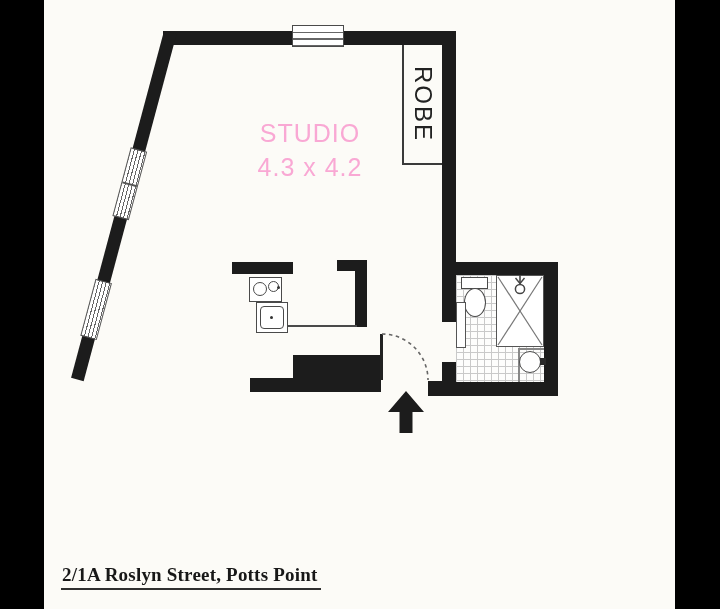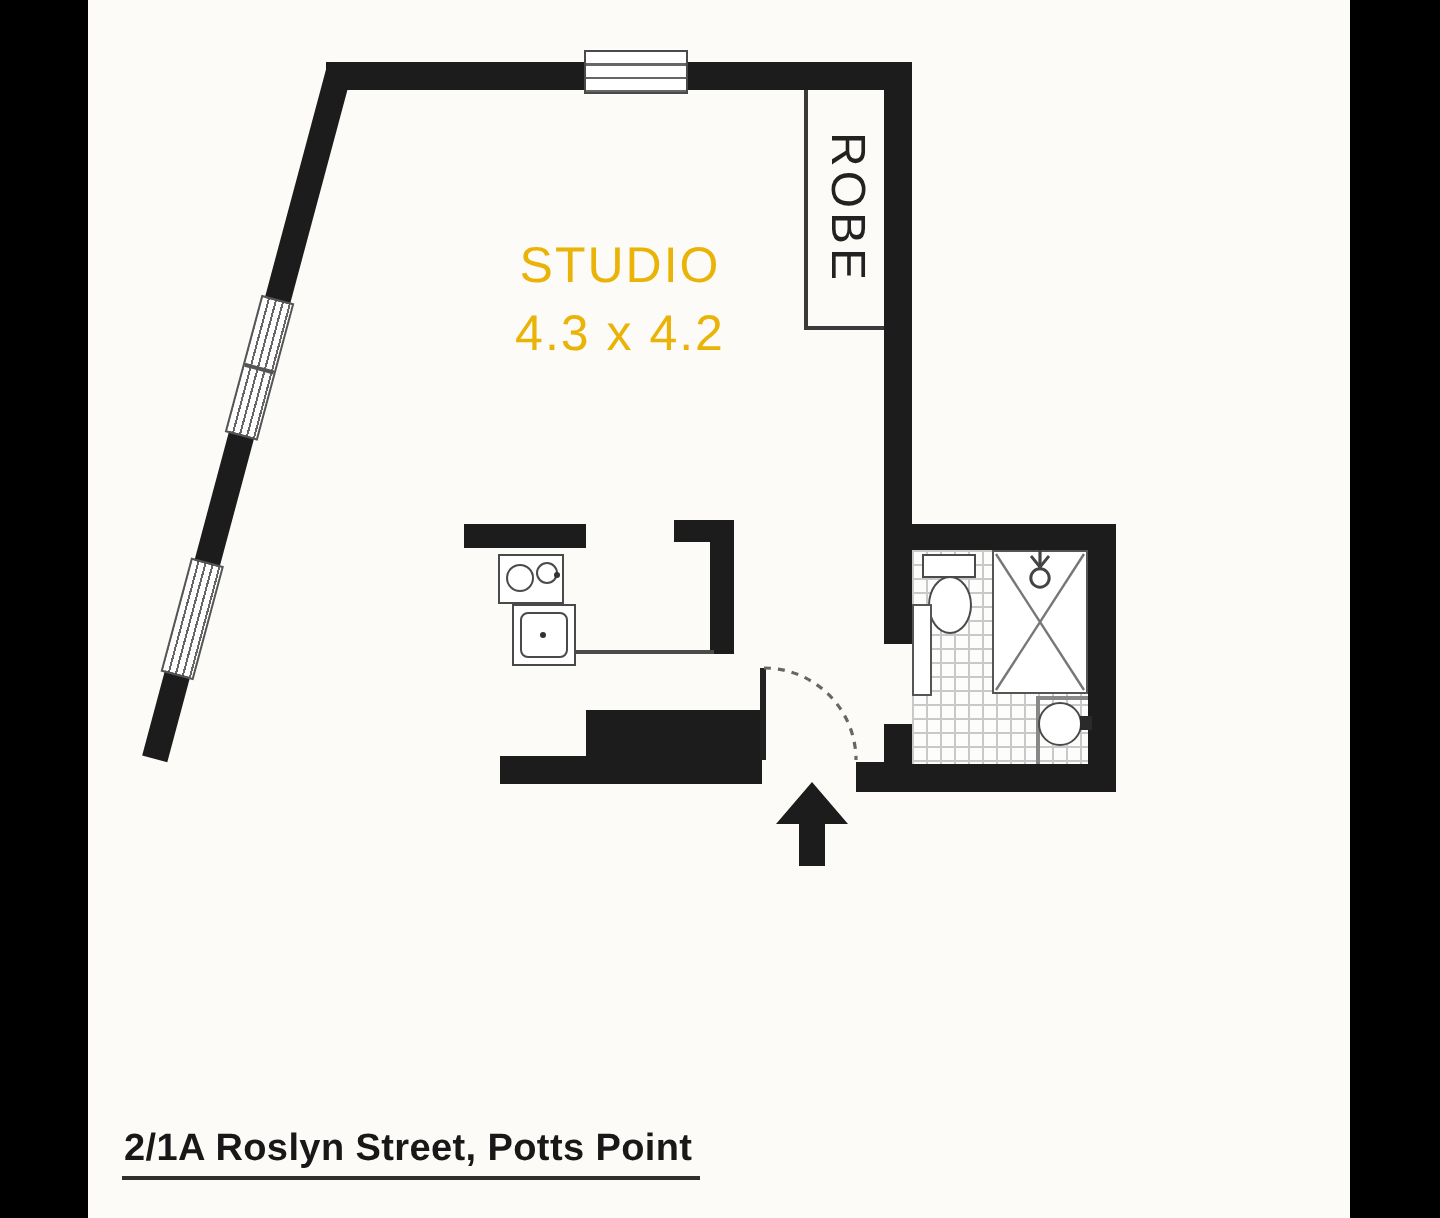--- a/index.html
+++ b/index.html
@@ -13,21 +13,21 @@
   
   .win-v{position:absolute;left:-2px;width:17px;box-sizing:border-box;border:1px solid #555;
          background:repeating-linear-gradient(90deg,#fff 0 2.6px,#666 2.6px 3.6px);}
   .win-h{box-sizing:border-box;border:1.5px solid #4a4a4a;
          background:repeating-linear-gradient(180deg,#fff 0 5.5px,#666 5.5px 6.8px);}
   .tiles{background-color:#fdfdfc;
          background-image:linear-gradient(to right,#c9c9c9 1px,transparent 1px),
                           linear-gradient(to bottom,#c9c9c9 1px,transparent 1px);
          background-size:7px 7px;}
   .circle{border-radius:50%;background:#fff;border:1.5px solid #4a4a4a;box-sizing:border-box;}
-  .room-label{color:#eab308;font-size:25px;letter-spacing:1px;text-align:center;line-height:34px;}
+  .room-label{color:#f9a8d4;font-size:25px;letter-spacing:1px;text-align:center;line-height:34px;}
   .robe-label{color:#222;font-size:24px;letter-spacing:2px;white-space:nowrap;
               transform:translate(-50%,-50%) rotate(90deg);}
   .address{color:#181818;font-size:19px;font-weight:600;letter-spacing:0.2px;
            border-bottom:2px solid #2f2f2f;padding:0 4px 3px 1px;}
   .thinline{background:#4a4a4a;}
   svg{position:absolute;left:0;top:0;pointer-events:none;}
 </style>
 </head>
 <body>
 
@@ -101,17 +101,17 @@
     <line x1="542" y1="277" x2="498" y2="345" stroke="#777" stroke-width="1.2"></line>
     <g>
       <line x1="520" y1="275" x2="520" y2="284" stroke="#444" stroke-width="1.6"></line>
       <line x1="515.5" y1="278" x2="520" y2="283.5" stroke="#444" stroke-width="1.4"></line>
       <line x1="524.5" y1="278" x2="520" y2="283.5" stroke="#444" stroke-width="1.4"></line>
       <circle cx="520" cy="289" r="4.6" fill="#fff" stroke="#444" stroke-width="1.5"></circle>
     </g>
     <path d="M 406 391 L 424 412 L 412.5 412 L 412.5 433 L 399.5 433 L 399.5 412 L 388 412 Z" fill="#1c1c1c"></path>
   </svg>
 
-  <div class="abs" style="left:61px;top:564px;">
+  <div class="abs" style="left:61px;top:564px;font-family:Liberation Serif, serif;">
     <span class="address">2/1A Roslyn Street, Potts Point</span>
   </div>
 
 </div>
 
 </body></html>

